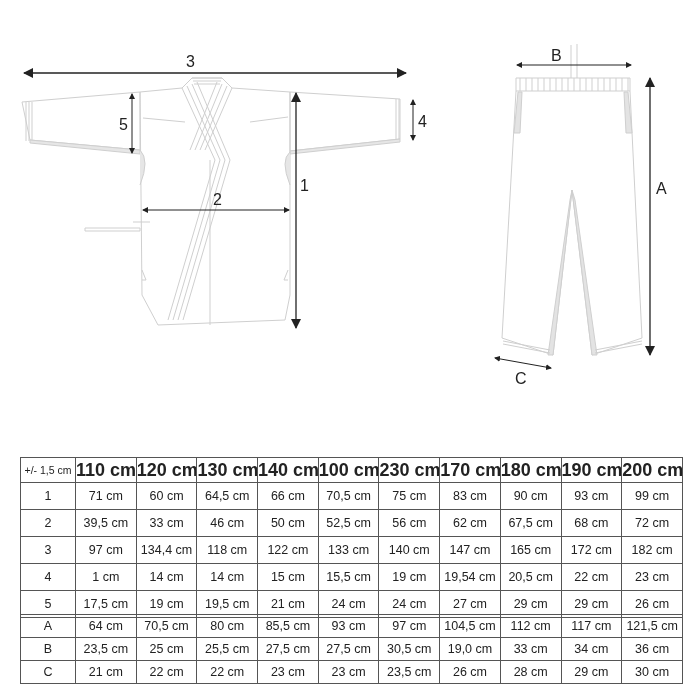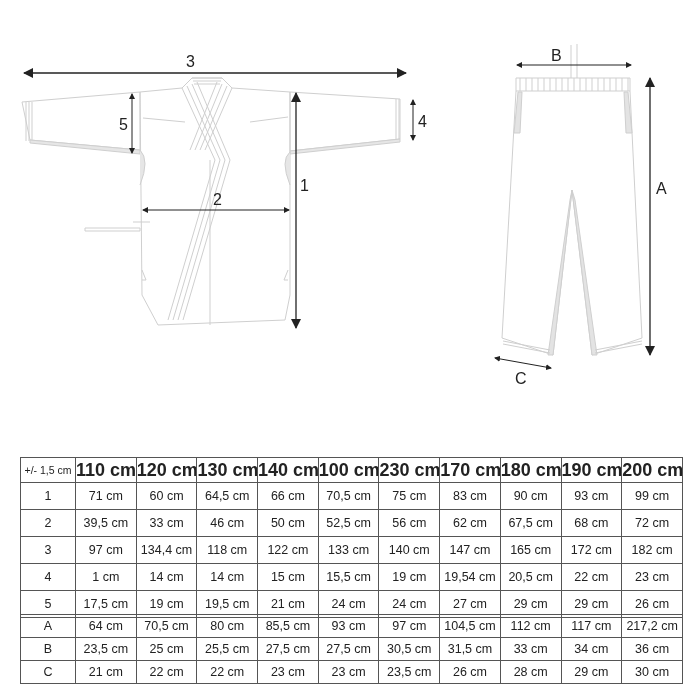--- a/index.html
+++ b/index.html
@@ -206,31 +206,31 @@
     <td>A</td>
     <td>64 cm</td>
     <td>70,5 cm</td>
     <td>80 cm</td>
     <td>85,5 cm</td>
     <td>93 cm</td>
     <td>97 cm</td>
     <td>104,5 cm</td>
     <td>112 cm</td>
     <td>117 cm</td>
-    <td>217,2 cm</td>
+    <td>121,5 cm</td>
   </tr>
   <tr>
     <td>B</td>
     <td>23,5 cm</td>
     <td>25 cm</td>
     <td>25,5 cm</td>
     <td>27,5 cm</td>
     <td>27,5 cm</td>
     <td>30,5 cm</td>
-    <td>31,5 cm</td>
+    <td>19,0 cm</td>
     <td>33 cm</td>
     <td>34 cm</td>
     <td>36 cm</td>
   </tr>
   <tr>
     <td>C</td>
     <td>21 cm</td>
     <td>22 cm</td>
     <td>22 cm</td>
     <td>23 cm</td>

